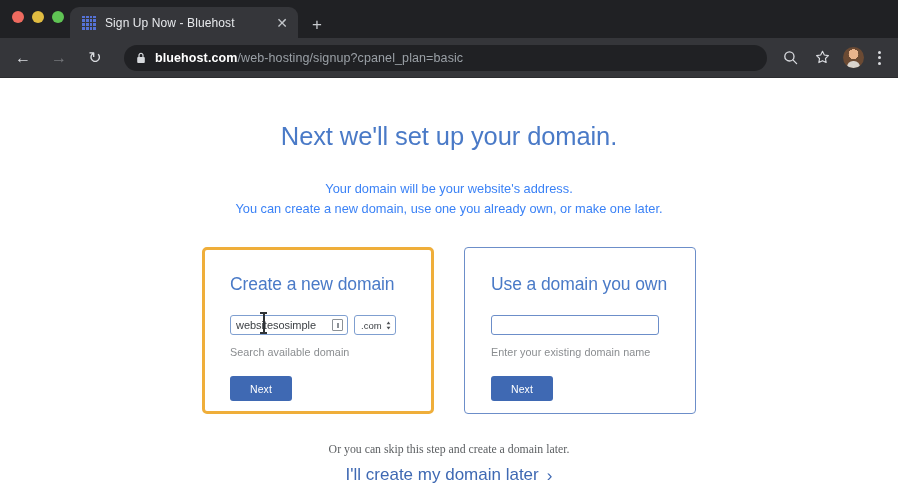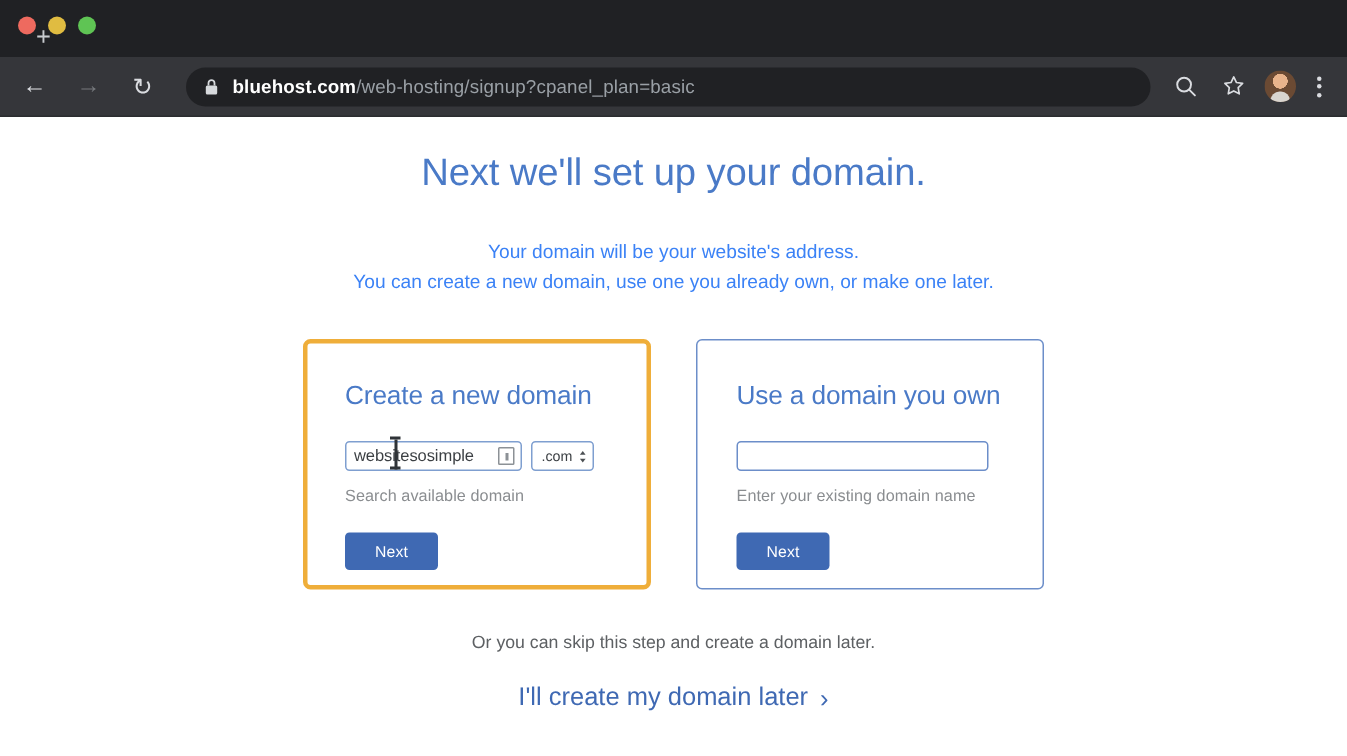--- a/index.html
+++ b/index.html
@@ -174,21 +174,21 @@
     background: #ffffff;
     position: relative;
     overflow: hidden;
   }
   .headline {
     text-align: center;
     color: #4a7ac7;
     font-size: 25.5px;
     font-weight: 400;
     margin: 0;
-    padding-top: 23px;
+    padding-top: 44px;
     letter-spacing: -.1px;
   }
   .sub {
     text-align: center;
     color: #3b82f6;
     font-size: 12.8px;
     line-height: 20px;
     margin: 0;
     padding-top: 28px;
   }
@@ -316,21 +316,22 @@
     letter-spacing: .1px;
   }
 
   .footer {
     text-align: center;
     margin-top: 28px;
   }
   .footer-note {
     color: #5d6063;
     font-size: 11.8px;
-    margin: 12px;
+    margin: 0;
+    font-family: Liberation Serif, serif;
   }
   .footer-link {
     display: inline-flex;
     align-items: center;
     gap: 8px;
     color: #3f69b3;
     font-size: 17px;
     margin-top: 8px;
     text-decoration: none;
   }
@@ -366,20 +367,42 @@
 
 <div class="browser">
 
   <div class="tabstrip">
     <div class="traffic">
       <span class="dot red"></span>
       <span class="dot yellow"></span>
       <span class="dot green"></span>
     </div>
 
+    <div class="tab">
+      <span class="favicon">
+        <i></i>
+          <i></i>
+          <i></i>
+          <i></i>
+        <i></i>
+          <i></i>
+          <i></i>
+          <i></i>
+        <i></i>
+          <i></i>
+          <i></i>
+          <i></i>
+        <i></i>
+          <i></i>
+          <i></i>
+          <i></i>
+      </span>
+      <span class="tab-title">Sign Up Now - Bluehost</span>
+      <span class="tab-close">✕</span>
+    </div>
 
     <span class="newtab">+</span>
   </div>
 
   <div class="toolbar">
     <span class="navbtn">←</span>
     <span class="navbtn disabled">→</span>
     <span class="navbtn">↻</span>
 
     <div class="omnibox">

